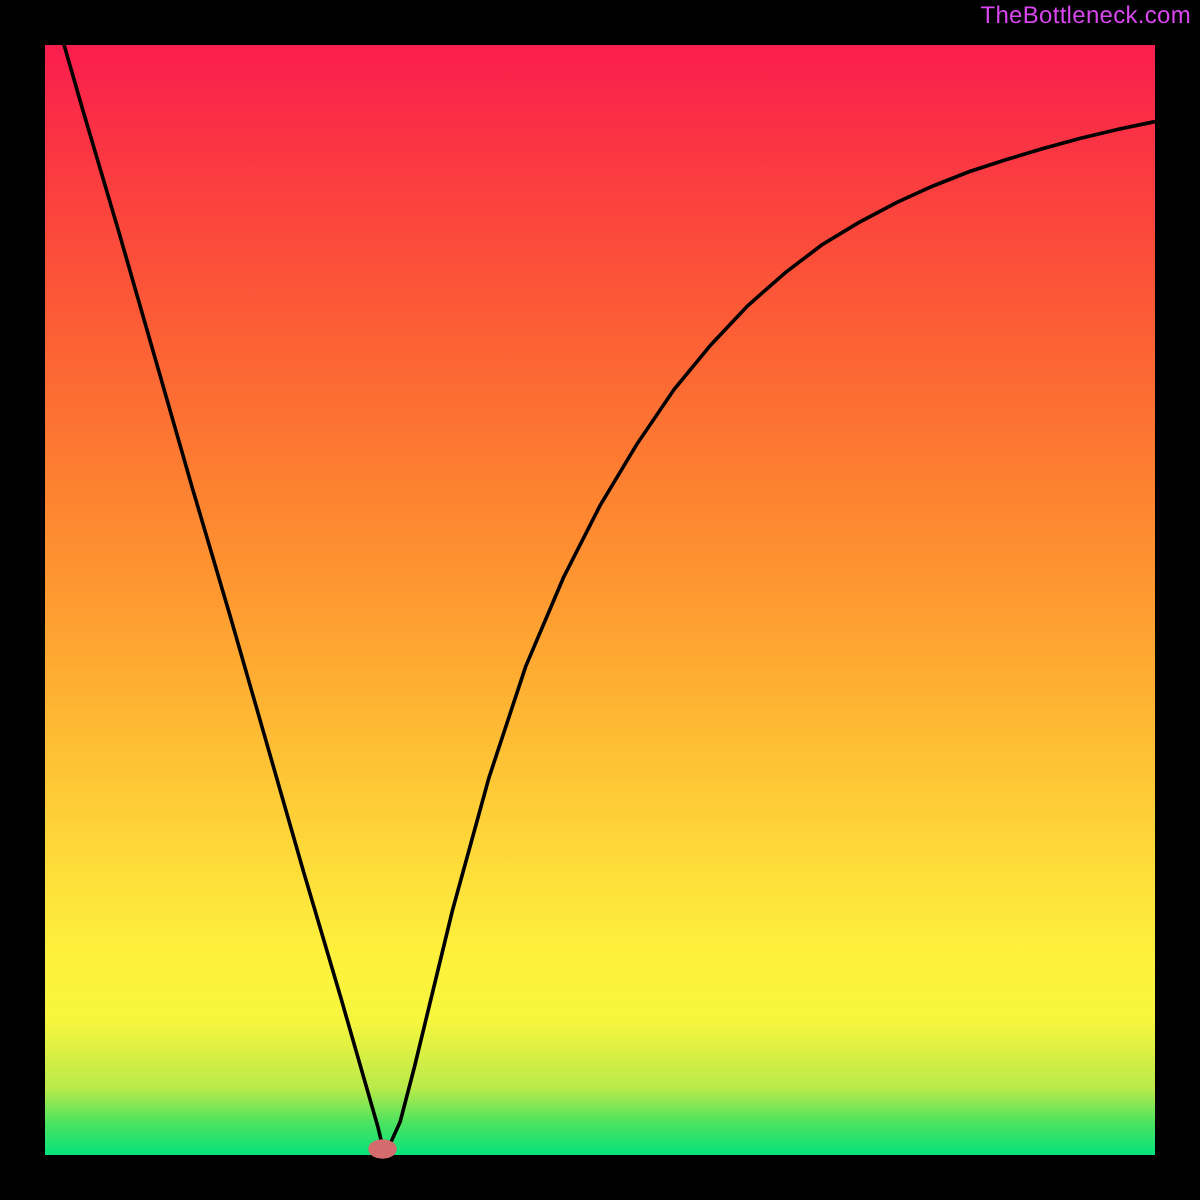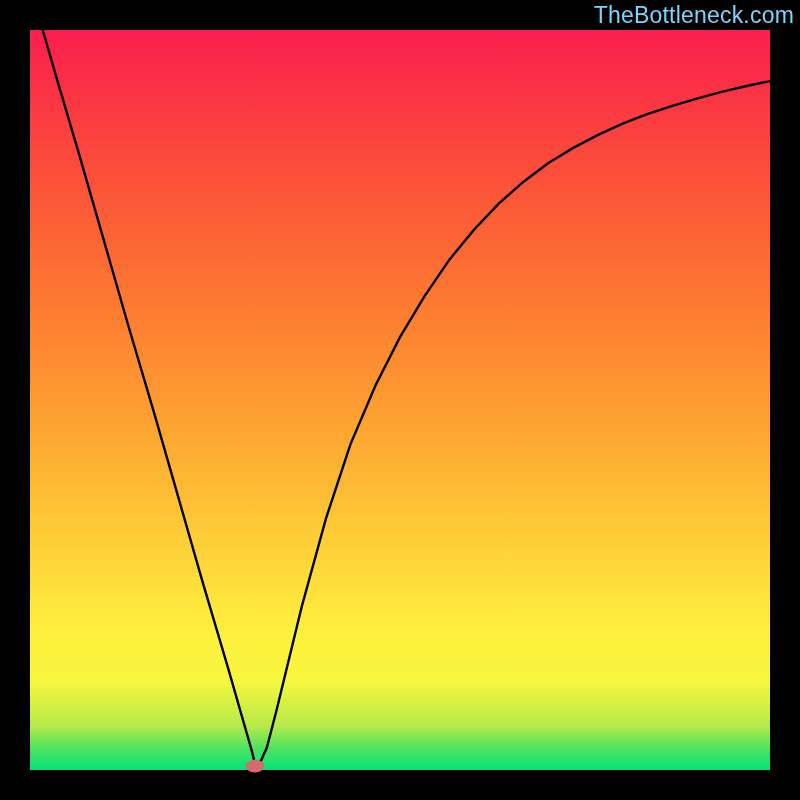--- a/index.html
+++ b/index.html
@@ -39,23 +39,23 @@
       #fd7a31 63%,
       #fc5f35 74%,
       #fb443d 85%,
       #fa2a48 95%,
       #fa1e4e 100%);
   }
   .watermark {
     position: absolute;
     top: 2px;
     right: 6px;
-    color: #7dd3fc;
+    color: #d946ef;
     font-family: Arial, Helvetica, sans-serif;
-    font-size: 23px;
+    font-size: 16px;
     font-weight: 500;
     letter-spacing: 0.2px;
   }
   svg.curve {
     position: absolute;
     inset: 0;
     width: 100%;
     height: 100%;
   }
   .marker {

